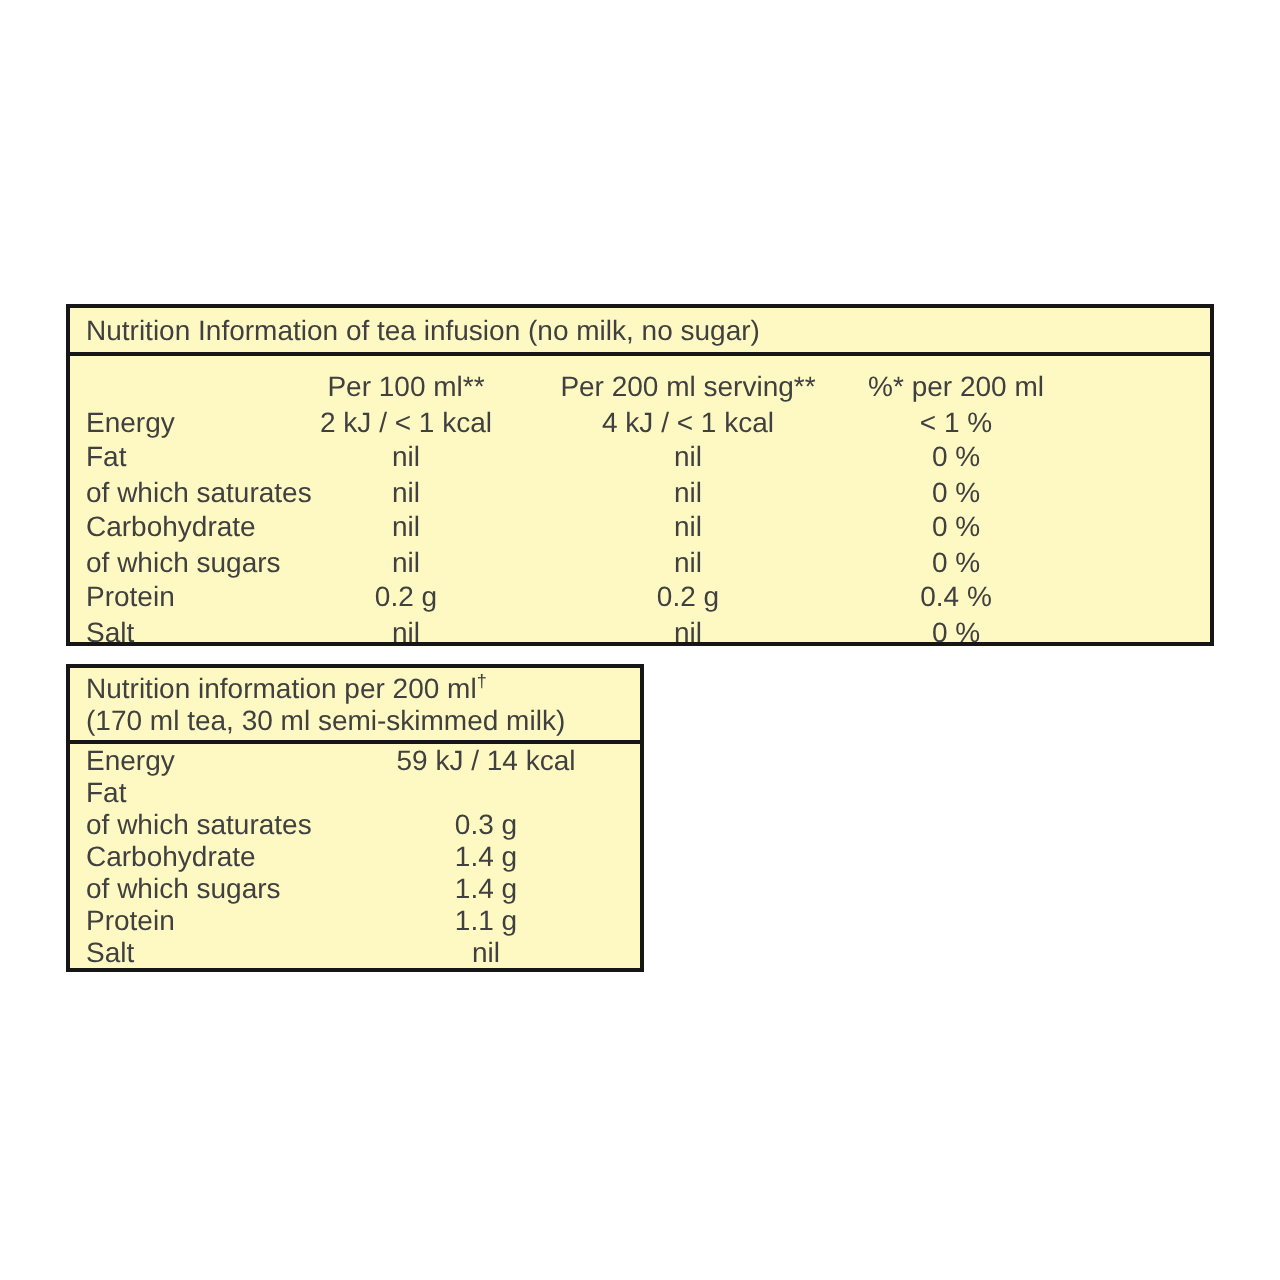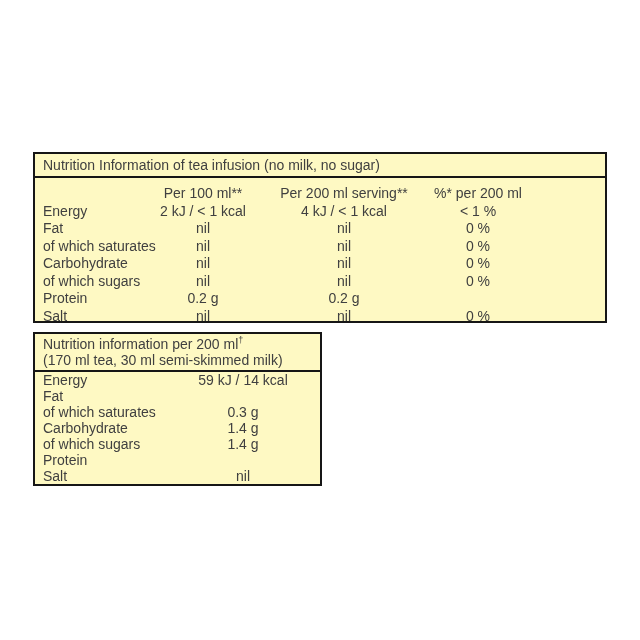--- a/index.html
+++ b/index.html
@@ -73,20 +73,21 @@
     <div class="grid4">
       <div class="cell-label">of which sugars</div>
       <div class="cell-val">nil</div>
       <div class="cell-val">nil</div>
       <div class="cell-val">0 %</div>
     </div>
     <div class="grid4">
       <div class="cell-label">Protein</div>
       <div class="cell-val">0.2 g</div>
       <div class="cell-val">0.2 g</div>
+      <div class="cell-val">0.4 %</div>
     </div>
     <div class="grid4">
       <div class="cell-label">Salt</div>
       <div class="cell-val">nil</div>
       <div class="cell-val">nil</div>
       <div class="cell-val">0 %</div>
     </div>
   </div>
 </div>
 
@@ -110,19 +111,20 @@
     <div class="grid2">
       <div class="cell-label">Carbohydrate</div>
       <div class="cell-val">1.4 g</div>
     </div>
     <div class="grid2">
       <div class="cell-label">of which sugars</div>
       <div class="cell-val">1.4 g</div>
     </div>
     <div class="grid2">
       <div class="cell-label">Protein</div>
+      <div class="cell-val">1.1 g</div>
     </div>
     <div class="grid2">
       <div class="cell-label">Salt</div>
       <div class="cell-val">nil</div>
     </div>
   </div>
 </div>
 
 </body></html>

